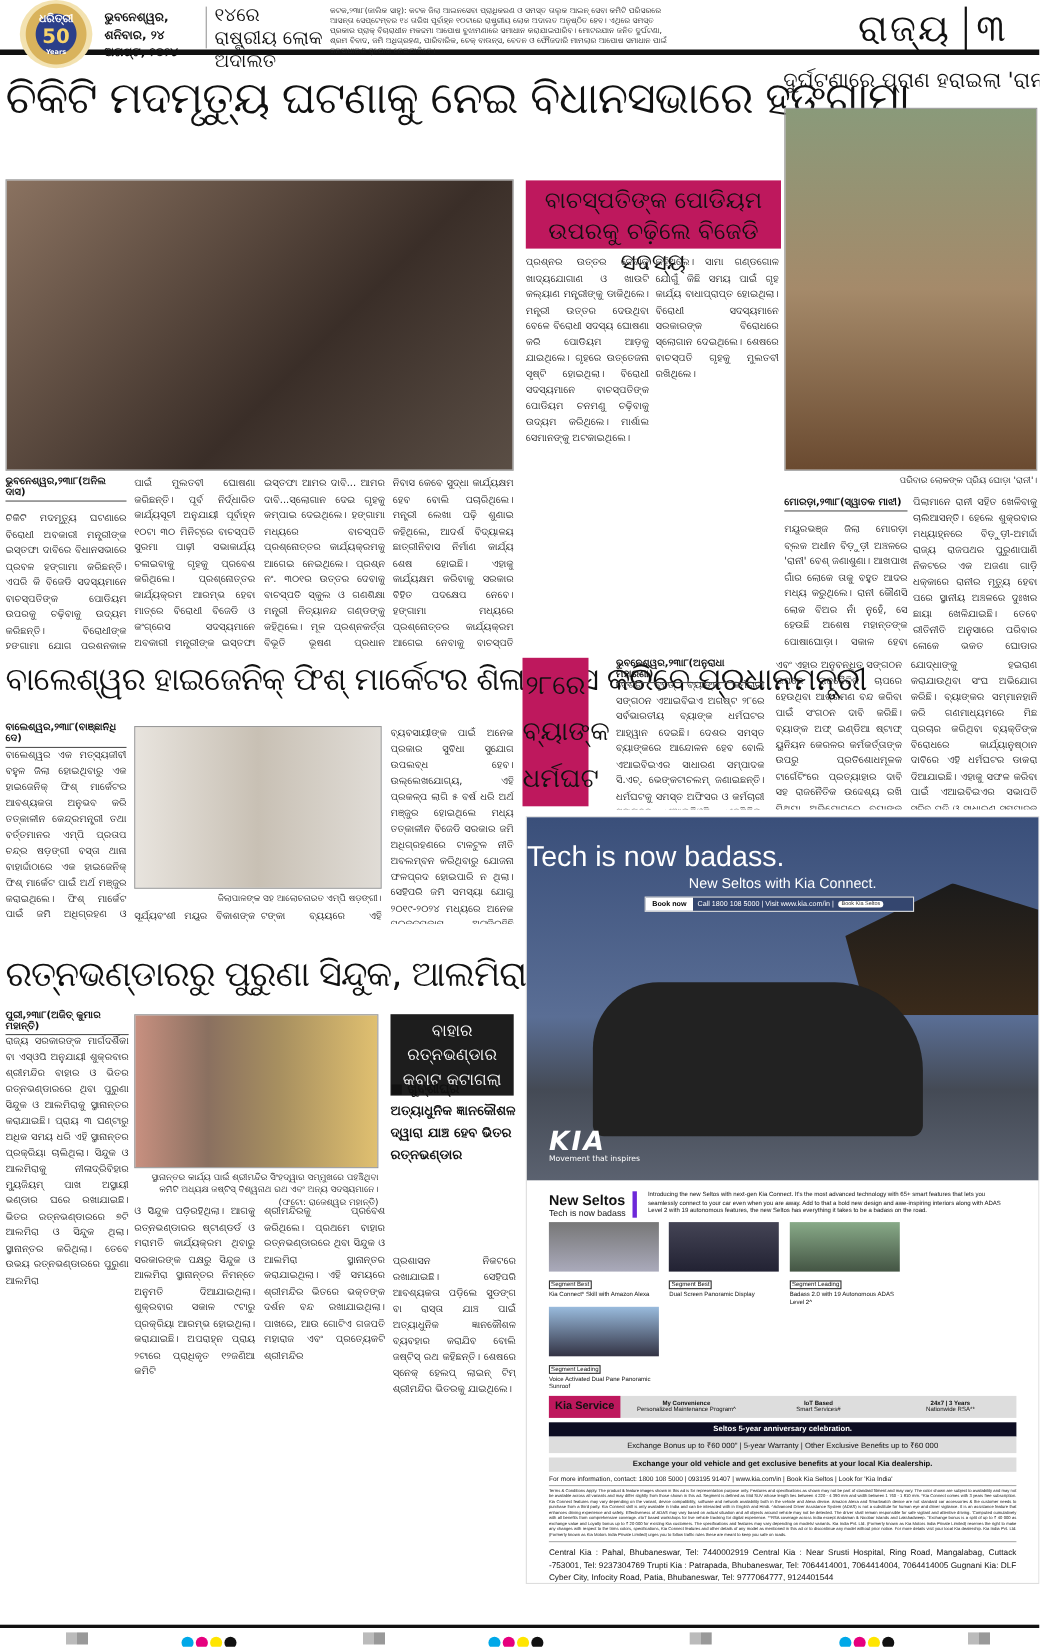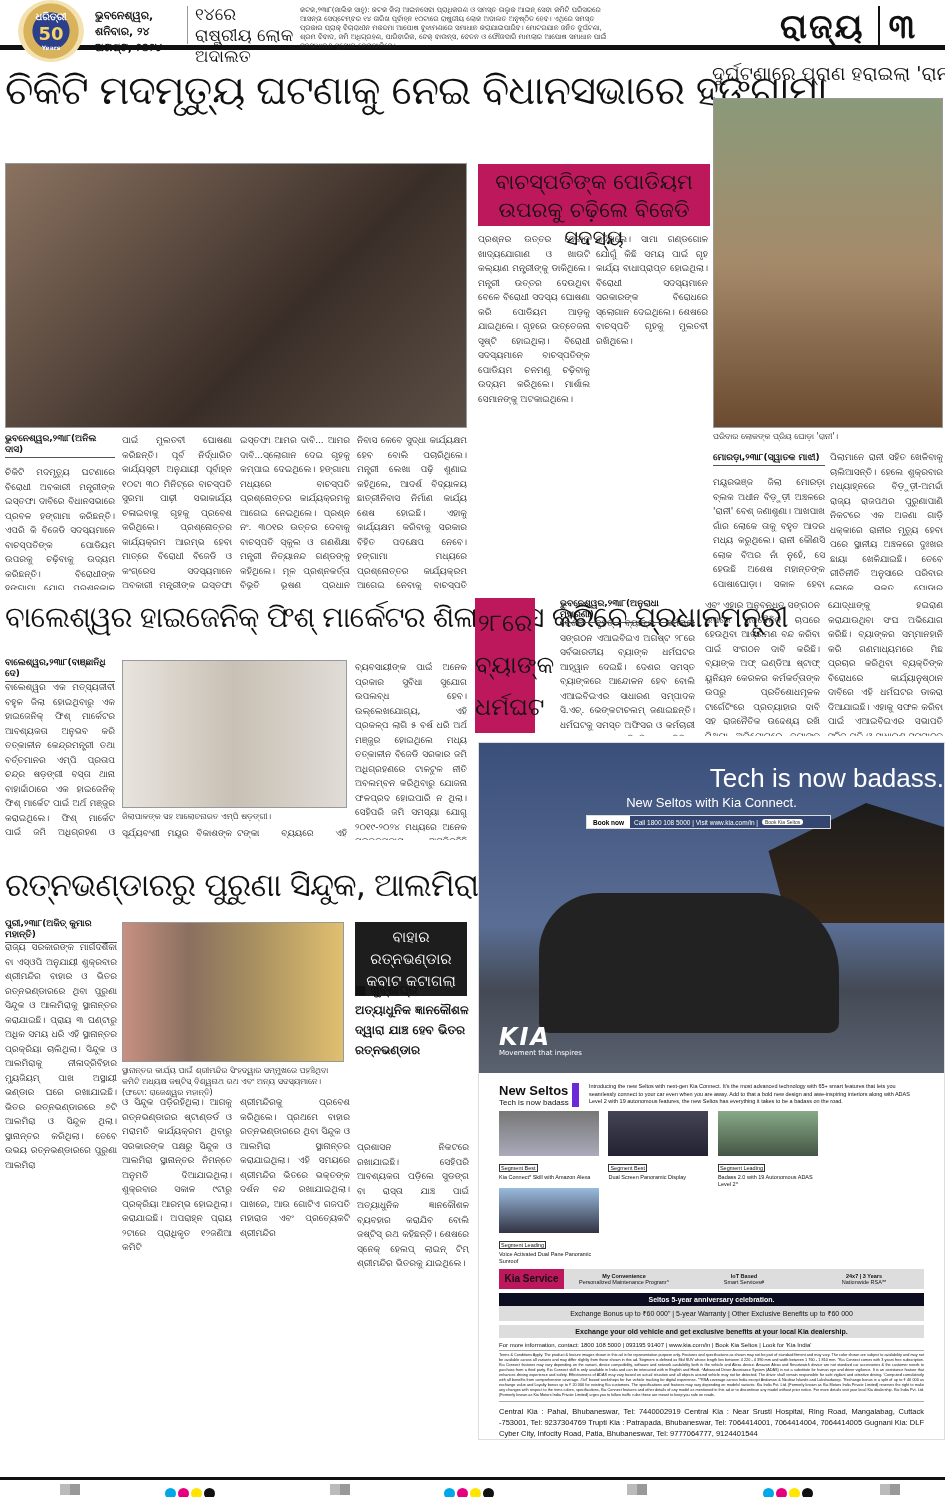--- a/index.html
+++ b/index.html
@@ -5,33 +5,33 @@
 *{box-sizing:border-box;margin:0;padding:0}
 body{width:945px;height:1497px;background:#fff;font-family:"DejaVu Sans",sans-serif;color:#111;position:relative;overflow:hidden}
 .abs{position:absolute}
 .masthead{left:0;top:0;width:945px;height:50px;border-bottom:5px solid #111}
 .logo{left:18px;top:0;width:66px;height:62px;border-radius:50%;background:radial-gradient(circle,#2b3f8a 0 40%,#d9b35c 42% 60%,#f3e2b0 62% 100%);display:flex;flex-direction:column;align-items:center;justify-content:center;color:#fff;font-weight:bold;font-size:10px}
 .logo .n{font-size:18px;color:#f7d36b}
 .dateline{left:95px;top:8px;width:90px;font-size:11px;font-weight:bold;line-height:16px}
 .vsep{top:6px;width:1px;height:38px;background:#999}
 .lokadalat-title{left:195px;top:4px;width:100px;font-size:17px;line-height:21px}
 .lokadalat-body{left:300px;top:6px;width:310px;font-size:7px;line-height:9px;color:#222}
-.section{left:780px;top:6px;font-size:34px;font-weight:bold;letter-spacing:2px}
+.section{left:780px;top:6px;font-size:34px;font-weight:normal;letter-spacing:2px}
 .headline{font-size:40px;line-height:50px;white-space:nowrap;letter-spacing:-1px}
 .hl2{font-size:21px;line-height:28px;white-space:nowrap}
 .photo{background:#6b5a4a;border:1px solid #999}
-.caption{font-size:8px;text-align:left;color:#222}
+.caption{font-size:8px;text-align:right;color:#222}
 .byline{font-size:9px;font-weight:bold;border-bottom:1px solid #555;padding-bottom:2px}
 .col{font-size:9px;line-height:14.5px;text-align:justify;color:#1a1a1a;overflow:hidden}
 .grey-box{background:#be185d;text-align:center}
 .dark-box{background:#1d1d1d;color:#fff;text-align:center;font-size:15px;line-height:22px;padding:4px}
 .bullet{font-size:12px;line-height:20px;font-weight:bold}
 .ad{left:478px;top:742px;width:467px;height:698px;border:1px solid #ddd}
 .ad-hero{left:0;top:0;width:465px;height:330px;background:linear-gradient(#3a4f7a,#5a6e95 55%,#444a55 75%,#5b6270)}
-.ad-h1{left:0;top:20px;width:100%;text-align:right;color:#fff;font-size:26px;font-family:"Liberation Sans",sans-serif}
+.ad-h1{left:0;top:20px;width:100%;text-align:left;color:#fff;font-size:26px;font-family:"Liberation Sans",sans-serif}
 .ad-h2{left:0;top:52px;width:100%;text-align:center;color:#fff;font-size:13px;font-family:"Liberation Sans",sans-serif}
 .booknow{left:107px;top:72px;width:245px;height:14px;background:#34466f;border:1px solid #ddd;display:flex;font-size:6.5px;color:#fff;font-family:"Liberation Sans",sans-serif;align-items:center}
 .booknow .b{background:#fff;color:#000;font-weight:bold;padding:0 6px;height:100%;display:flex;align-items:center}
 .car{left:60px;top:150px;width:300px;height:140px;background:#222;border-radius:60px 80px 10px 10px}
 .house{left:270px;top:60px;width:195px;height:120px;background:linear-gradient(#1b1b1b,#3a2a1a);clip-path:polygon(10% 40%,60% 0,100% 20%,100% 100%,20% 100%)}
 .kia-logo{left:20px;top:280px;color:#fff;font-size:24px;font-weight:bold;font-style:italic;letter-spacing:2px}
 .kia-tag{left:20px;top:306px;color:#fff;font-size:7px}
 .ad-lower{left:0;top:332px;width:465px;font-family:"Liberation Sans",sans-serif}
 .feat{display:inline-block;width:100px;vertical-align:top;margin-right:5px}
 .feat .img{height:45px;background:#556}
@@ -115,21 +115,21 @@
     <div class="abs booknow">
       <span class="b">Book now</span>
       <span style="padding:0 4px">Call 1800 108 5000  |  Visit www.kia.com/in  |</span>
       <span style="background:#fff;color:#333;border-radius:6px;padding:0 3px;font-size:5px">Book Kia Seltos</span>
     </div>
     <div class="abs kia-logo">KIA</div>
     <div class="abs kia-tag">Movement that inspires</div>
   </div>
   <div class="abs ad-lower">
     <div style="display:flex;padding:8px 20px 4px;gap:10px">
-      <div style="width:80px;border-right:7px solid #6d28d9">
+      <div style="width:80px;border-right:4px solid #6d28d9">
         <div style="font-size:13px;font-weight:bold">New Seltos</div>
         <div style="font-size:8px">Tech is now badass</div>
       </div>
       <div style="font-size:5.5px;line-height:7.5px;flex:1">Introducing the new Seltos with next-gen Kia Connect. It's the most advanced technology with 65+ smart features that lets you seamlessly connect to your car even when you are away. Add to that a bold new design and awe-inspiring interiors along with ADAS Level 2 with 19 autonomous features, the new Seltos has everything it takes to be a badass on the road.</div>
     </div>
     <div style="padding:0 20px">
       <div class="feat"><div class="img" style="background:linear-gradient(#777,#aab)"></div><span class="tag">Segment Best</span><div class="t">Kia Connect* Skill with Amazon Alexa</div></div>
       <div class="feat"><div class="img" style="background:linear-gradient(#445,#223)"></div><span class="tag">Segment Best</span><div class="t">Dual Screen Panoramic Display</div></div>
       <div class="feat"><div class="img" style="background:linear-gradient(#8a8,#454)"></div><span class="tag">Segment Leading</span><div class="t">Badass 2.0 with 19 Autonomous ADAS Level 2^</div></div>
       <div class="feat"><div class="img" style="background:linear-gradient(#9bd,#334)"></div><span class="tag">Segment Leading</span><div class="t">Voice Activated Dual Pane Panoramic Sunroof</div></div>

